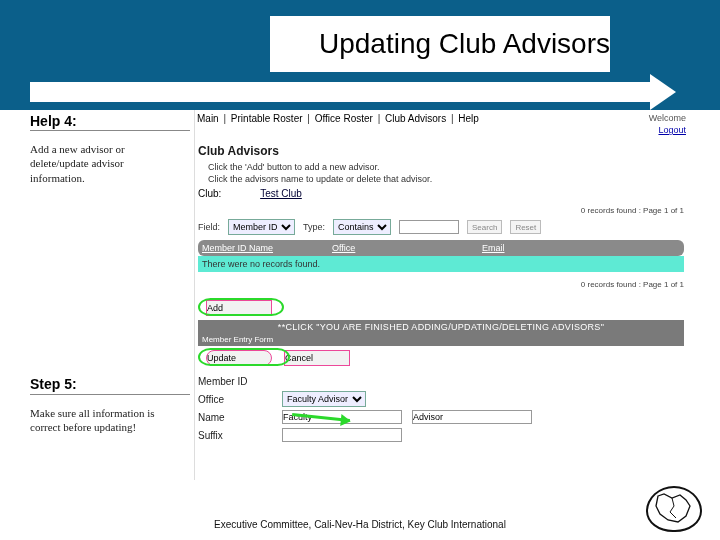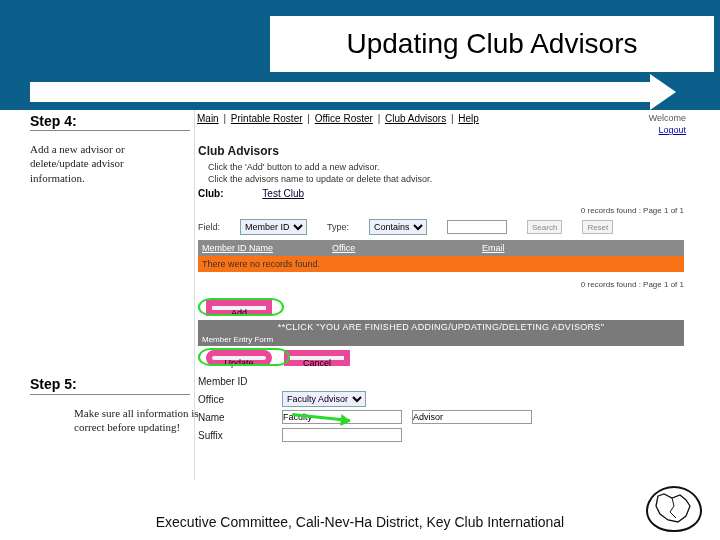--- a/index.html
+++ b/index.html
@@ -1,86 +1,86 @@
 <!DOCTYPE html>
 <html><head>
 <meta charset="utf-8">
 <style>
   * { box-sizing: border-box; margin: 0; padding: 0; }
   html, body { width: 720px; height: 540px; font-family: Arial, sans-serif; background: #fff; }
   .slide { position: relative; width: 720px; height: 540px; background: #fff; overflow: hidden; }
   .top-band { position: absolute; left: 0; top: 0; width: 720px; height: 110px; background: #0b5f8a; }
-  .title-box { position: absolute; left: 270px; top: 16px; width: 444px; height: 56px; background: #fff; display: flex; align-items: center; justify-content: center; }
+  .title-box { position: absolute; left: 270px; top: 16px; width: 340px; height: 56px; background: #fff; display: flex; align-items: center; justify-content: flex-end; }
   .title-box span { font-size: 28px; color: #000; font-family: Arial, sans-serif; }
   .arrow-band { position: absolute; left: 30px; top: 82px; width: 620px; height: 20px; background: #fff; }
   .arrow-head { position: absolute; left: 650px; top: 74px; width: 0; height: 0; border-top: 18px solid transparent; border-bottom: 18px solid transparent; border-left: 26px solid #fff; }
 
   .content { position: absolute; left: 30px; top: 110px; width: 660px; height: 370px; background: #fff; font-size: 10px; color: #000; }
 
   .topbar { position: absolute; left: 165px; top: 3px; right: 0; height: 14px; font-size: 10px; color: #333; }
-  .topbar a { color: #000; text-decoration: underline; margin: 8px 2px; cursor: default; }
+  .topbar a { color: #000; margin: 8px 2px; cursor: default; }
   .welcome { position: absolute; right: 4px; top: 0; font-size: 9px; color: #555; text-align: right; }
   .logout { position: absolute; right: 4px; top: 12px; font-size: 9px; color: #00a; text-decoration: underline; }
 
   .step-label { position: absolute; left: 0; font-weight: bold; font-size: 14px; }
   .step4 { top: 3px; }
   .step4-rule { position: absolute; top: 20px; left: 0; width: 160px; border-top: 1px solid #888; }
   .step5 { top: 266px; }
   .step5-rule { position: absolute; top: 284px; left: 0; width: 160px; border-top: 1px solid #888; }
 
   .step-desc { position: absolute; left: 0; width: 150px; font-family: Georgia, serif; font-size: 11px; color: #222; line-height: 1.3; }
   .desc4 { top: 32px; }
-  .desc5 { top: 296px; margin-left: 44px; }
+  .desc5 { top: 296px; }
 
   .section-title { position: absolute; left: 168px; top: 34px; font-weight: bold; font-size: 12px; color: #1a1a1a; }
   .instr { position: absolute; left: 178px; font-size: 9px; color: #333; }
   .instr1 { top: 52px; }
   .instr2 { top: 64px; }
   .club-row { position: absolute; left: 168px; top: 78px; font-size: 10px; }
-  .club-row .clabel { font-weight: bold; }
+  .club-row .clabel { font-weight: normal; }
   .club-row .clink { text-decoration: underline; color: #003; margin-left: 36px; }
 
   .pager { position: absolute; right: 6px; font-size: 8px; color: #444; }
   .pager1 { top: 96px; }
   .pager2 { top: 170px; }
 
-  .filter-row { position: absolute; left: 168px; top: 108px; height: 18px; right: 6px; font-size: 9px; color: #333; display: flex; align-items: center; gap: 20px; }
+  .filter-row { position: absolute; left: 168px; top: 108px; height: 18px; right: 6px; font-size: 9px; color: #333; display: flex; align-items: center; gap: 8px; }
   .filter-row select { font-size: 9px; height: 16px; border: 1px solid #7a9; background: #eef; }
   .filter-row input[type=text] { font-size: 9px; height: 14px; width: 60px; border: 1px solid #999; }
   .btn-tiny { font-size: 8px; height: 14px; padding: 0 4px; border: 1px solid #bbb; background: #f4f4f4; color: #888; }
 
-  .grid-head { position: absolute; left: 168px; right: 6px; top: 130px; height: 16px; background: #8a8a8a; color: #fff; font-size: 9px; display: flex; align-items: center; }
+  .grid-head { position: absolute; left: 168px; right: 6px; top: 130px; height: 16px; background: #8a8a8a; color: #fff; font-size: 9px; display: flex; align-items: center; border-radius: 6px; }
   .gh-col { padding-left: 4px; text-decoration: underline; }
   .gh1 { width: 130px; } .gh2 { width: 150px; } .gh3 { width: 150px; }
-  .grid-body { position: absolute; left: 168px; right: 6px; top: 146px; height: 16px; background: #f97316; font-size: 9px; color: #333; padding-left: 4px; display: flex; align-items: center; }
+  .grid-body { position: absolute; left: 168px; right: 6px; top: 146px; height: 16px; background: #5eead4; font-size: 9px; color: #333; padding-left: 4px; display: flex; align-items: center; }
 
   .hl-green { border: 2px solid #2bd92b; border-radius: 14px / 10px; pointer-events: none; position: absolute; }
   .hl-add { left: 168px; top: 188px; width: 86px; height: 18px; }
   .hl-update { left: 168px; top: 238px; width: 92px; height: 18px; }
   .arrow-green { position: absolute; border-top: 3px solid #2bd92b; }
   .arrow-green::after { content: ""; position: absolute; right: -1px; top: -7px; width: 0; height: 0; border-top: 6px solid transparent; border-bottom: 6px solid transparent; border-left: 10px solid #2bd92b; }
   .arrow-office { left: 262px; top: 306px; width: 58px; transform: rotate(6deg); }
 
-  .btn-small { position: absolute; height: 16px; font-size: 9px; border: 6px solid #ec4899; background: #f2f2f2; text-align: center; line-height: 14px; }
+  .btn-small { position: absolute; height: 16px; font-size: 9px; border: 1px solid #ec4899; background: #f2f2f2; line-height: 14px; }
   .btn-add { left: 176px; top: 190px; width: 66px; }
   .btn-update { left: 176px; top: 240px; width: 66px; border-radius: 8px; }
   .btn-cancel { left: 254px; top: 240px; width: 66px; }
 
   .click-banner { position: absolute; left: 168px; top: 210px; right: 6px; height: 14px; background: #7a7a7a; color: #fff; font-size: 9px; text-align: center; line-height: 14px; letter-spacing: 0.3px; }
   .form-head { position: absolute; left: 168px; top: 224px; right: 6px; height: 12px; background: #7a7a7a; color: #fff; font-size: 8px; padding-left: 4px; line-height: 12px; }
 
   .form-area { position: absolute; left: 168px; top: 262px; right: 6px; }
   .frow { display: flex; align-items: center; height: 18px; font-size: 10px; color: #222; }
   .flabel { width: 84px; }
   .fval { color: #333; }
   .form-area select { font-size: 9px; height: 16px; border: 1px solid #7a9; background: #eef; }
   .form-area input[type=text] { font-size: 9px; height: 14px; border: 1px solid #999; width: 120px; margin-right: 10px; }
   .form-area .wide { width: 252px; }
 
-  .footer { position: absolute; left: 0; bottom: 10px; width: 720px; text-align: center; font-size: 14px; color: #111; }
+  .footer { position: absolute; left: 0; bottom: 10px; width: 720px; text-align: center; font-size: 10px; color: #111; }
   .badge { position: absolute; right: 18px; bottom: 8px; width: 56px; height: 46px; }
   .badge .oval { position: absolute; inset: 0; border: 2px solid #111; border-radius: 50% 50% 48% 48% / 55% 55% 45% 45%; background: #fff; }
   .badge svg { position: absolute; inset: 6px; }
 
   .left-border { position: absolute; left: 164px; top: 0; width: 1px; height: 370px; background: #ddd; }
 </style>
 </head>
 <body>
 
 <div class="slide">
@@ -98,21 +98,21 @@
     <div class="topbar">
       <a>Main</a> |
       <a>Printable Roster</a> |
       <a>Office Roster</a> |
       <a>Club Advisors</a> |
       <a>Help</a>
       <div class="welcome">Welcome</div>
       <div class="logout">Logout</div>
     </div>
 
-    <div class="step-label step4">Step 4:</div>
+    <div class="step-label step4">Help 4:</div>
     <div class="step4-rule"></div>
     <div class="step-desc desc4">Add a new advisor or delete/update advisor information.</div>
 
     <div class="section-title">Club Advisors</div>
     <div class="instr instr1">Click the 'Add' button to add a new advisor.</div>
     <div class="instr instr2">Click the advisors name to update or delete that advisor.</div>
     <div class="club-row">
       <span class="clabel">Club:</span>
       <span class="clink">Test Club</span>
     </div>

